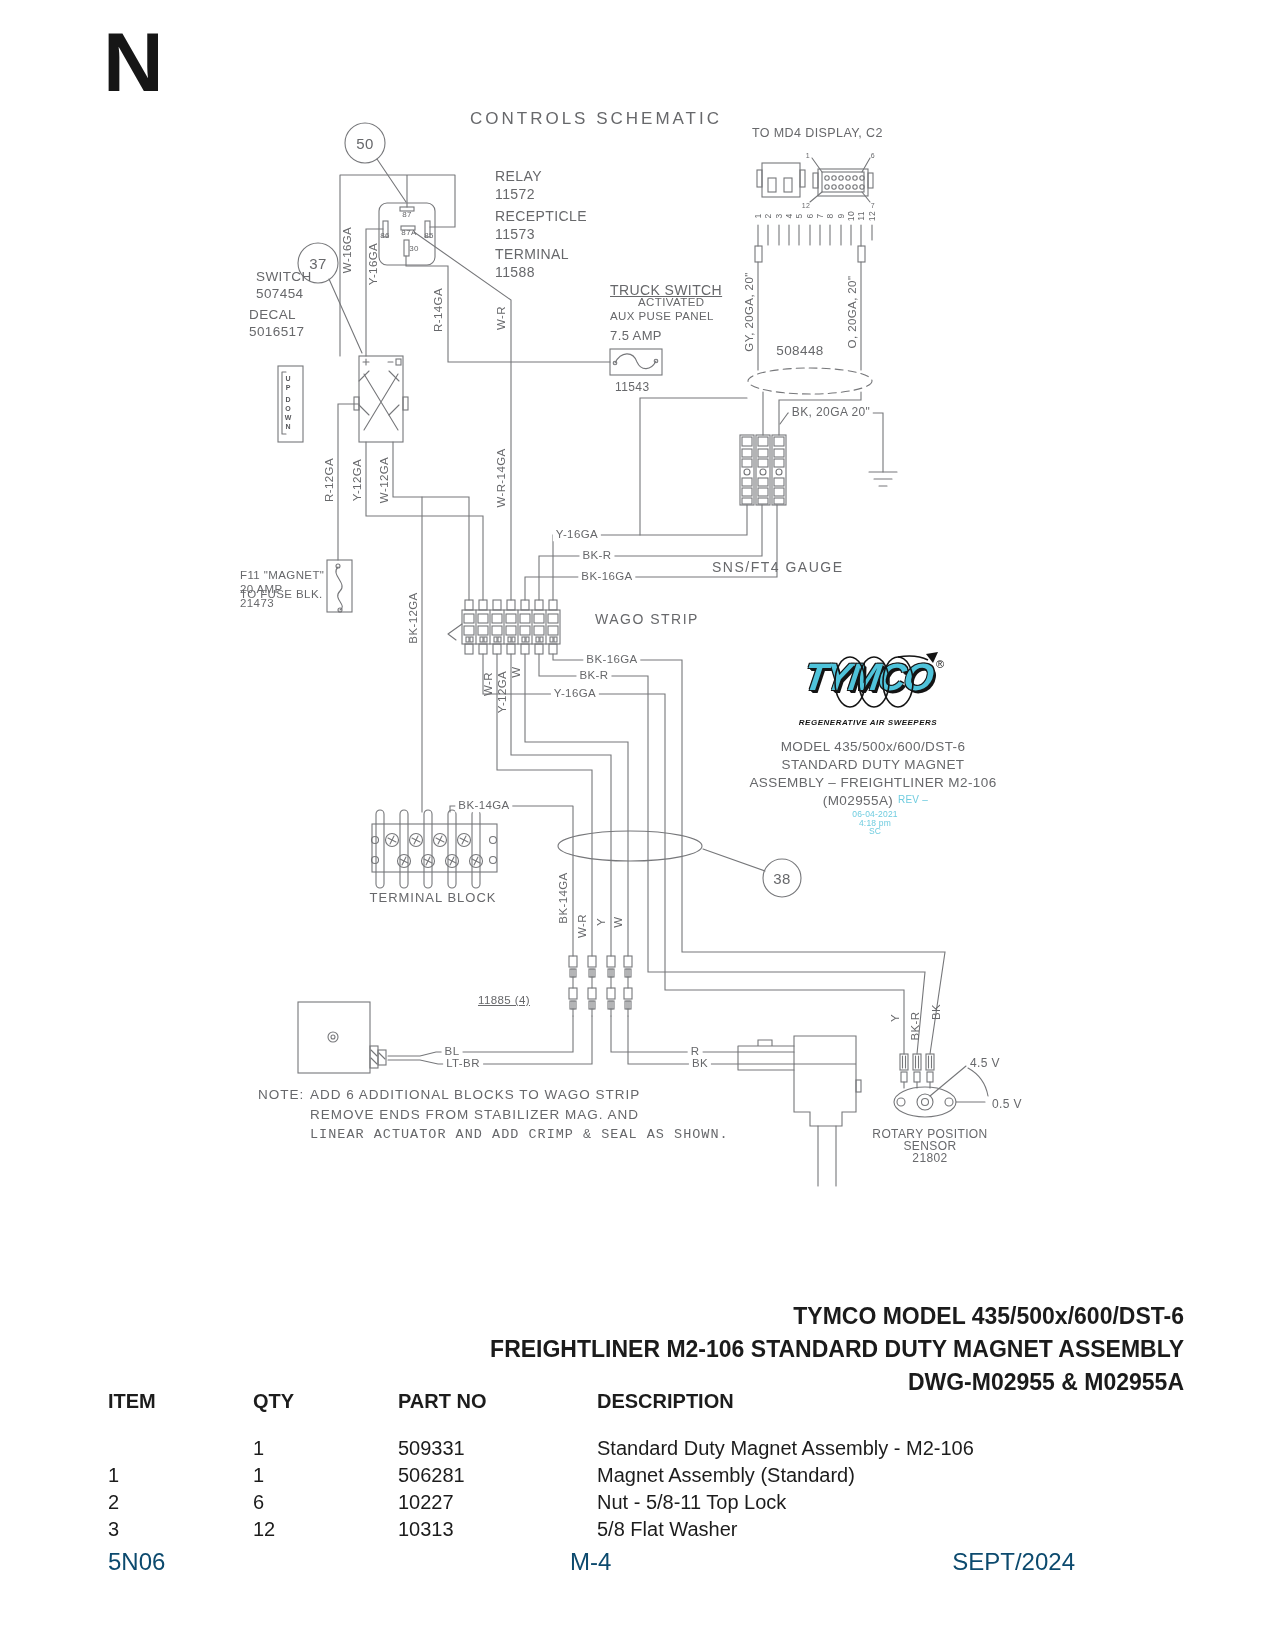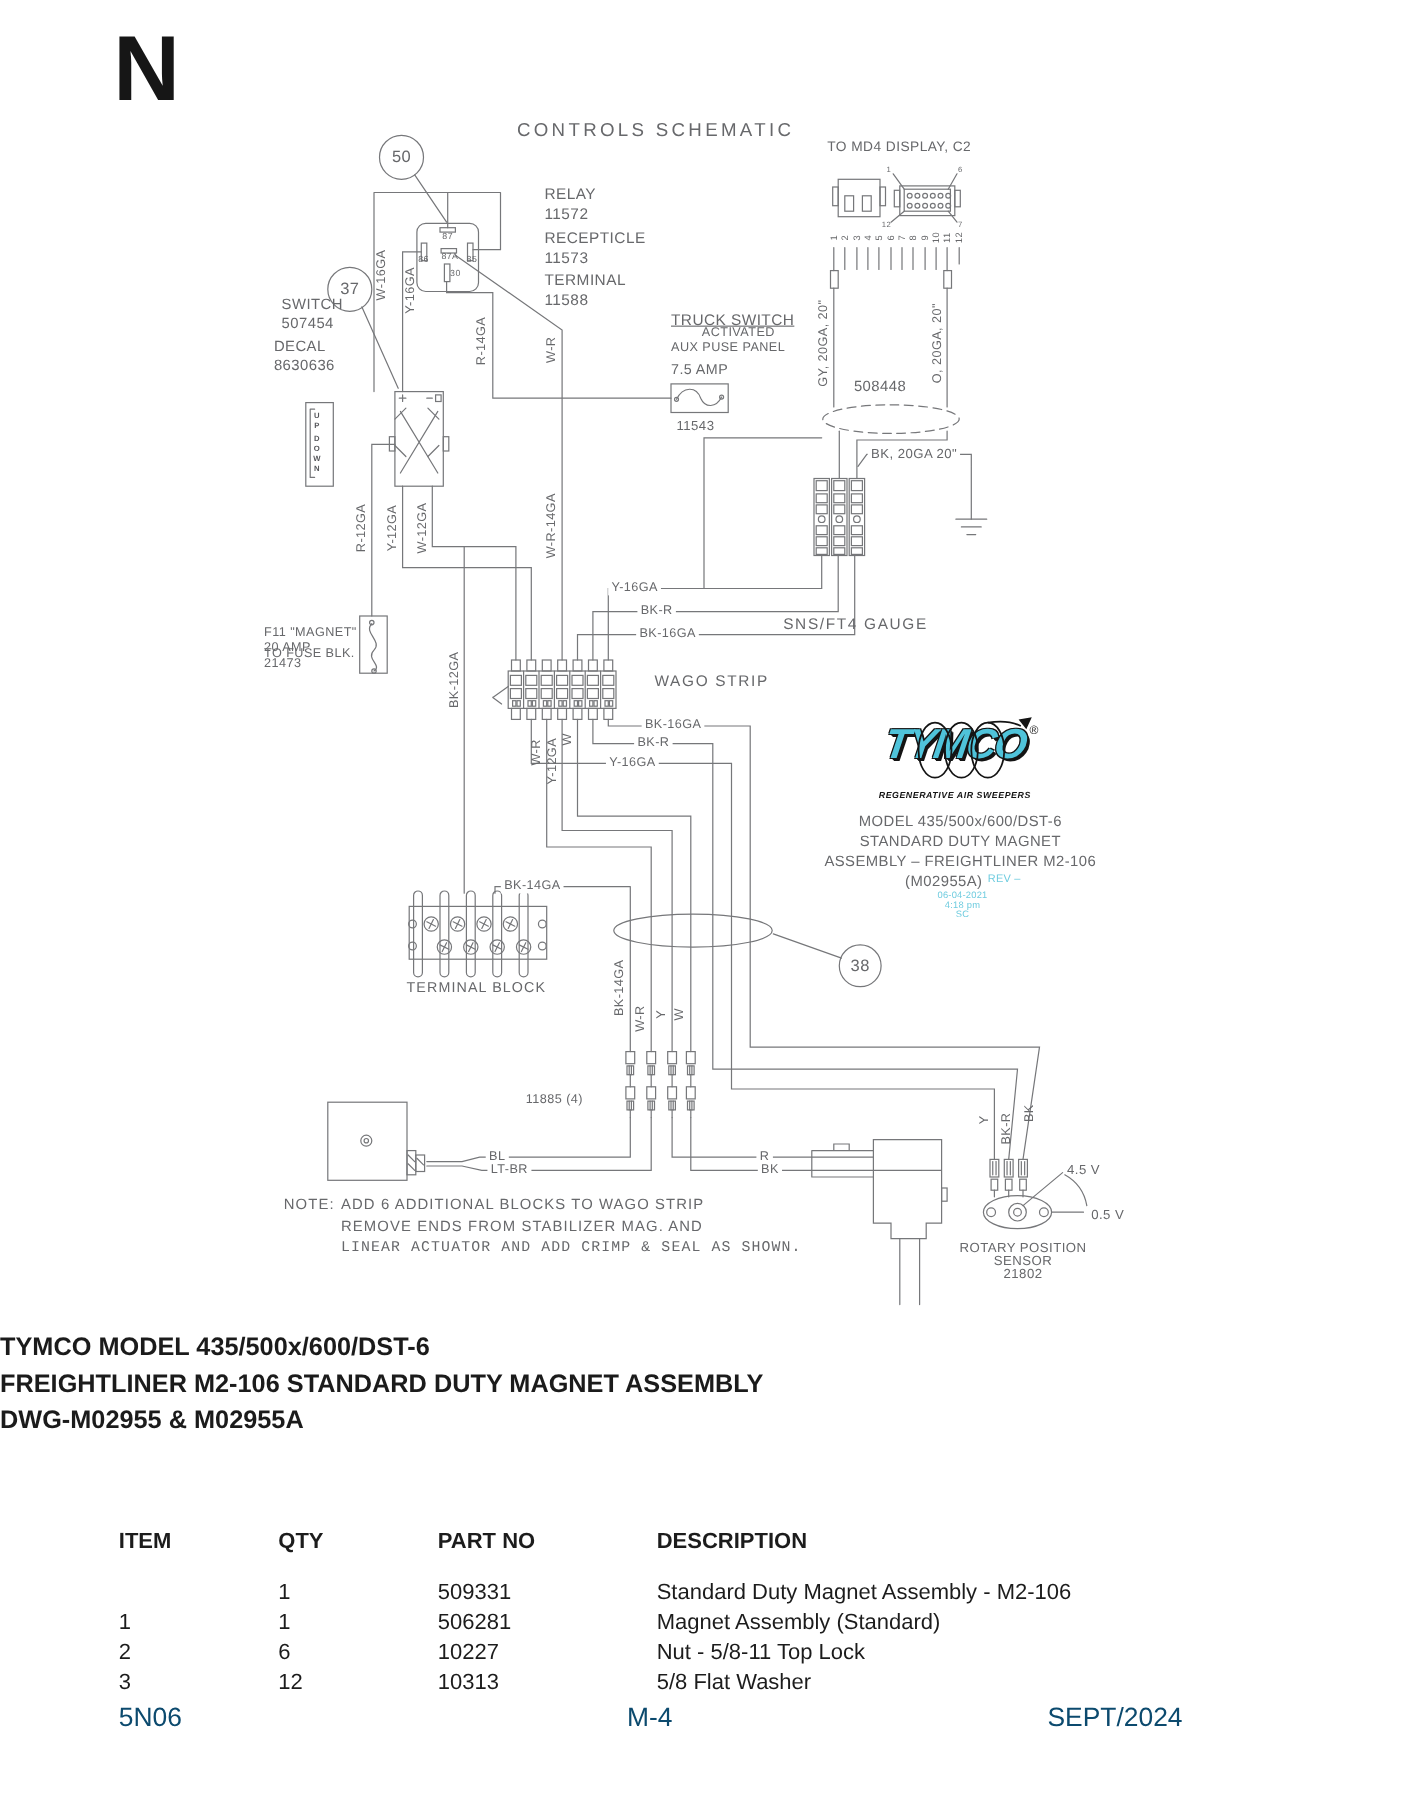--- a/index.html
+++ b/index.html
@@ -17,21 +17,21 @@
   .logo{position:absolute;left:798px;top:656px;width:140px;height:82px;}
   .logo .wordmark{position:absolute;left:0;top:0;width:100%;text-align:center;
       font-size:38px;font-weight:bold;font-style:italic;letter-spacing:-2px;
       transform:skewX(-8deg);color:#4fc3da;
       text-shadow:2px 2px 0 #141414,-1px -1px 0 #141414,1px -1px 0 #141414,-1px 1px 0 #141414,3px 3px 0 #141414;}
   .logo .reg{position:absolute;right:-6px;top:2px;font-size:11px;color:#141414;}
   .logo .tagline{position:absolute;left:0;top:62px;width:100%;text-align:center;
       font-size:8px;font-weight:bold;font-style:italic;letter-spacing:.5px;color:#141414;}
   .logo svg{position:absolute;left:0;top:-6px;}
   
-  .title-block{position:absolute;left:0;top:1208px;width:1184px;text-align:left;color:#1b1b1b;}
+  .title-block{position:absolute;left:0;top:1300px;width:1184px;text-align:right;color:#1b1b1b;}
   .title-block div{font-size:23px;font-weight:bold;line-height:33px;}
   
   .pt-row{position:absolute;left:108px;width:1000px;display:grid;
       grid-template-columns:145px 145px 199px 1fr;font-size:20px;color:#1c1c1c;}
   .pt-head{font-weight:bold;}
   
   .foot{position:absolute;top:1548px;font-size:24px;color:#0c4a6e;}
 </style>
 </head>
 <body>
@@ -257,21 +257,21 @@
       <span class="lb" style="left: 318px; top: 263px; font-size: 15px; transform: translate(-50%, -50%);">37</span>
       <span class="lb" style="left: 782px; top: 878px; font-size: 15px; transform: translate(-50%, -50%);">38</span>
       <span class="lb" style="left: 407px; top: 215px; font-size: 8px; transform: translate(-50%, -50%);">87</span>
       <span class="lb" style="left: 385px; top: 236px; font-size: 8px; transform: translate(-50%, -50%);">86</span>
       <span class="lb" style="left: 409px; top: 233px; font-size: 8px; transform: translate(-50%, -50%);">87A</span>
       <span class="lb" style="left: 429px; top: 236px; font-size: 8px; transform: translate(-50%, -50%);">85</span>
       <span class="lb" style="left: 414px; top: 249px; font-size: 8px; transform: translate(-50%, -50%);">30</span>
       <span class="lb" style="left: 256px; top: 270px; font-size: 13.5px;">SWITCH</span>
       <span class="lb" style="left: 256px; top: 287px; font-size: 13.5px;">507454</span>
       <span class="lb" style="left: 249px; top: 308px; font-size: 13.5px;">DECAL</span>
-      <span class="lb" style="left: 249px; top: 325px; font-size: 13.5px;">8630636</span>
+      <span class="lb" style="left: 249px; top: 325px; font-size: 13.5px;">5016517</span>
       <span class="lb stack" style="left: 288px; top: 384px; font-size: 7px; transform: translate(-50%, -50%);">UP</span>
       <span class="lb stack" style="left: 288px; top: 414px; font-size: 7px; transform: translate(-50%, -50%);">DOWN</span>
       <span class="lb" style="left: 610px; top: 283px; font-size: 14px; text-decoration: underline;">TRUCK SWITCH</span>
       <span class="lb" style="left: 610px; top: 297px; font-size: 11.5px; margin-left: 28px;">ACTIVATED</span>
       <span class="lb" style="left: 610px; top: 311px; font-size: 11.5px;">AUX PUSE PANEL</span>
       <span class="lb" style="left: 610px; top: 329px; font-size: 13px;">7.5 AMP</span>
       <span class="lb" style="left: 615px; top: 381px; font-size: 12px;">11543</span>
       <span class="lb" style="left: 800px; top: 351px; font-size: 13.5px; transform: translate(-50%, -50%);">508448</span>
       <span class="lb bg" style="left: 831px; top: 412px; font-size: 12px; transform: translate(-50%, -50%);">BK, 20GA 20"</span>
       <span class="lb" style="left: 240px; top: 556px; font-size: 11.5px; margin-top: 33px;">TO FUSE BLK.</span>
@@ -281,21 +281,21 @@
       <span class="lb" style="left: 712px; top: 560px; font-size: 14px; letter-spacing: 1.5px;">SNS/FT4 GAUGE</span>
       <span class="lb" style="left: 595px; top: 612px; font-size: 14px; letter-spacing: 1.5px;">WAGO STRIP</span>
       <span class="lb bg" style="left: 577px; top: 535px; font-size: 11.5px; transform: translate(-50%, -50%);">Y-16GA</span>
       <span class="lb bg" style="left: 597px; top: 556px; font-size: 11.5px; transform: translate(-50%, -50%);">BK-R</span>
       <span class="lb bg" style="left: 607px; top: 577px; font-size: 11.5px; transform: translate(-50%, -50%);">BK-16GA</span>
       <span class="lb bg" style="left: 612px; top: 660px; font-size: 11.5px; transform: translate(-50%, -50%);">BK-16GA</span>
       <span class="lb bg" style="left: 594px; top: 676px; font-size: 11.5px; transform: translate(-50%, -50%);">BK-R</span>
       <span class="lb bg" style="left: 575px; top: 694px; font-size: 11.5px; transform: translate(-50%, -50%);">Y-16GA</span>
       <span class="lb bg" style="left: 484px; top: 806px; font-size: 11.5px; transform: translate(-50%, -50%);">BK-14GA</span>
       <span class="lb" style="left: 433px; top: 897px; font-size: 13px; letter-spacing: 1px; transform: translate(-50%, -50%);">TERMINAL BLOCK</span>
-      <span class="lb" style="left: 478px; top: 995px; font-size: 11.5px;">11885 (4)</span>
+      <span class="lb" style="left: 478px; top: 995px; font-size: 11.5px; text-decoration: underline;">11885 (4)</span>
       <span class="lb bg" style="left: 452px; top: 1052px; font-size: 11.5px; transform: translate(-50%, -50%);">BL</span>
       <span class="lb bg" style="left: 463px; top: 1064px; font-size: 11.5px; transform: translate(-50%, -50%);">LT-BR</span>
       <span class="lb bg" style="left: 695px; top: 1052px; font-size: 11.5px; transform: translate(-50%, -50%);">R</span>
       <span class="lb bg" style="left: 700px; top: 1064px; font-size: 11.5px; transform: translate(-50%, -50%);">BK</span>
       <span class="lb" style="left: 258px; top: 1088px; font-size: 13.5px; letter-spacing: 1px;">NOTE:</span>
       <span class="lb" style="left: 310px; top: 1088px; font-size: 13.5px; letter-spacing: 1px;">ADD 6 ADDITIONAL BLOCKS TO WAGO STRIP</span>
       <span class="lb" style="left: 310px; top: 1108px; font-size: 13.5px; letter-spacing: 1px;">REMOVE ENDS FROM STABILIZER MAG. AND</span>
       <span class="lb" style="left: 310px; top: 1128px; font-size: 13.5px; letter-spacing: 1px; font-family: Liberation Mono, monospace;">LINEAR ACTUATOR AND ADD CRIMP &amp; SEAL AS SHOWN.</span>
       <span class="lb" style="left: 930px; top: 1134px; font-size: 12px; transform: translate(-50%, -50%);">ROTARY POSITION</span>
       <span class="lb" style="left: 930px; top: 1146px; font-size: 12px; transform: translate(-50%, -50%);">SENSOR</span>

